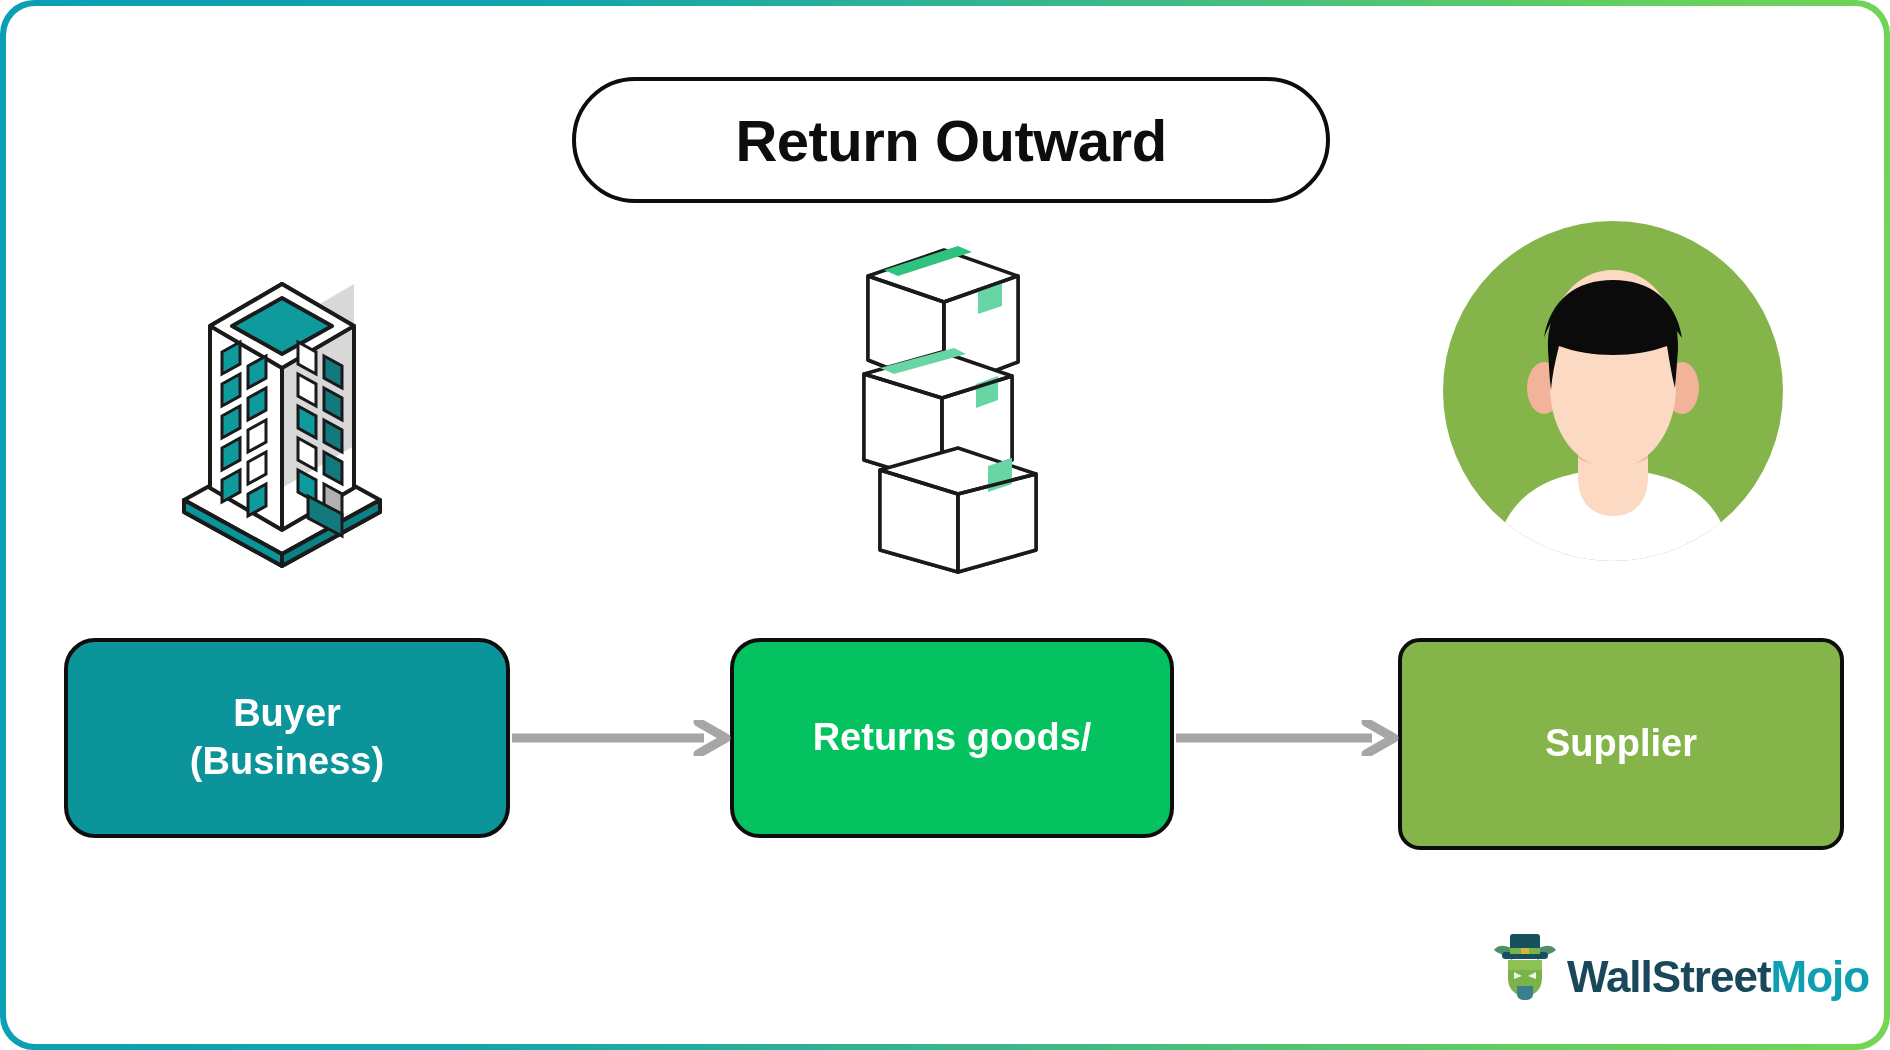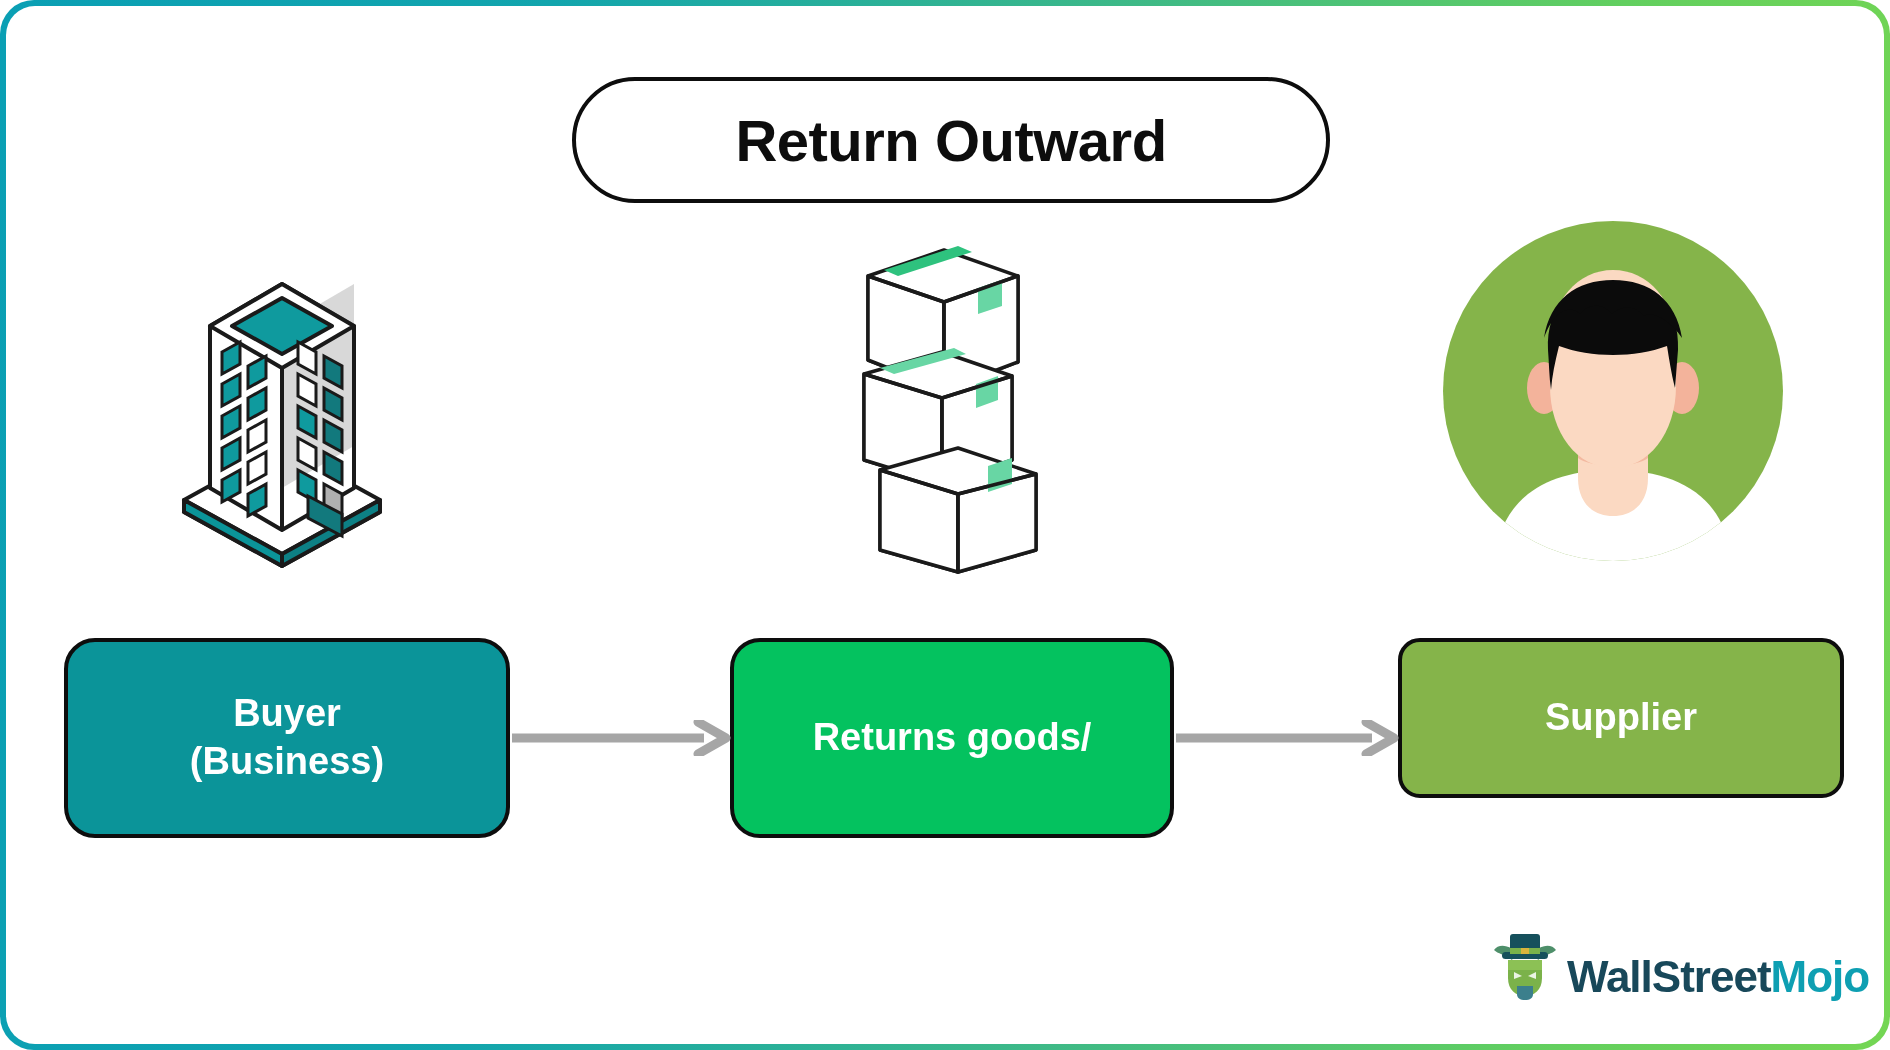--- a/index.html
+++ b/index.html
@@ -78,21 +78,21 @@
     font-size: 38px;
     border-radius: 31px;
   }
   #flow-box-returns {
     left: 724px; top: 632px; width: 444px; height: 200px;
     background: #04c25f;
     font-size: 38px;
     border-radius: 30px;
   }
   #flow-box-supplier {
-    left: 1392px; top: 632px; width: 446px; height: 160px;
+    left: 1392px; top: 632px; width: 446px; height: 212px;
     background: #85b44a;
     font-size: 38px;
   }
 
   
   .flow-arrow { position: absolute; top: 714px; height: 36px; }
   #arrow-buyer-to-returns { left: 506px; width: 220px; }
   #arrow-returns-to-supplier { left: 1170px; width: 224px; }
 
   

